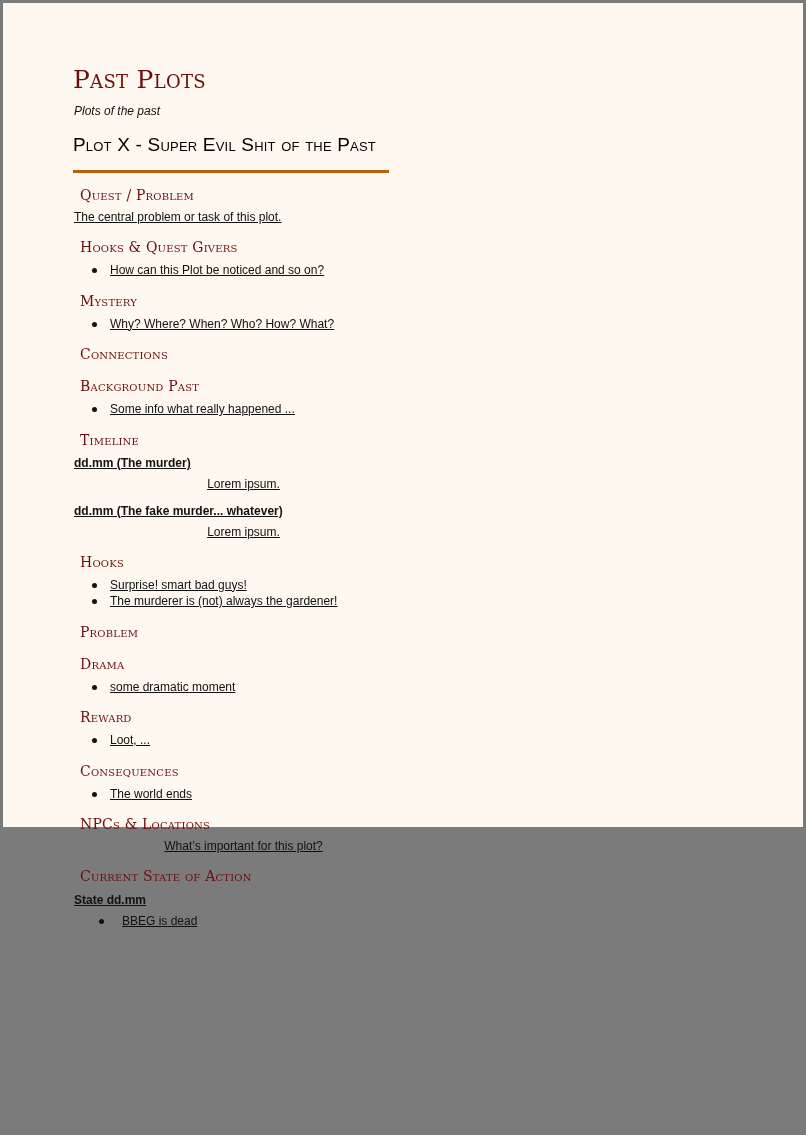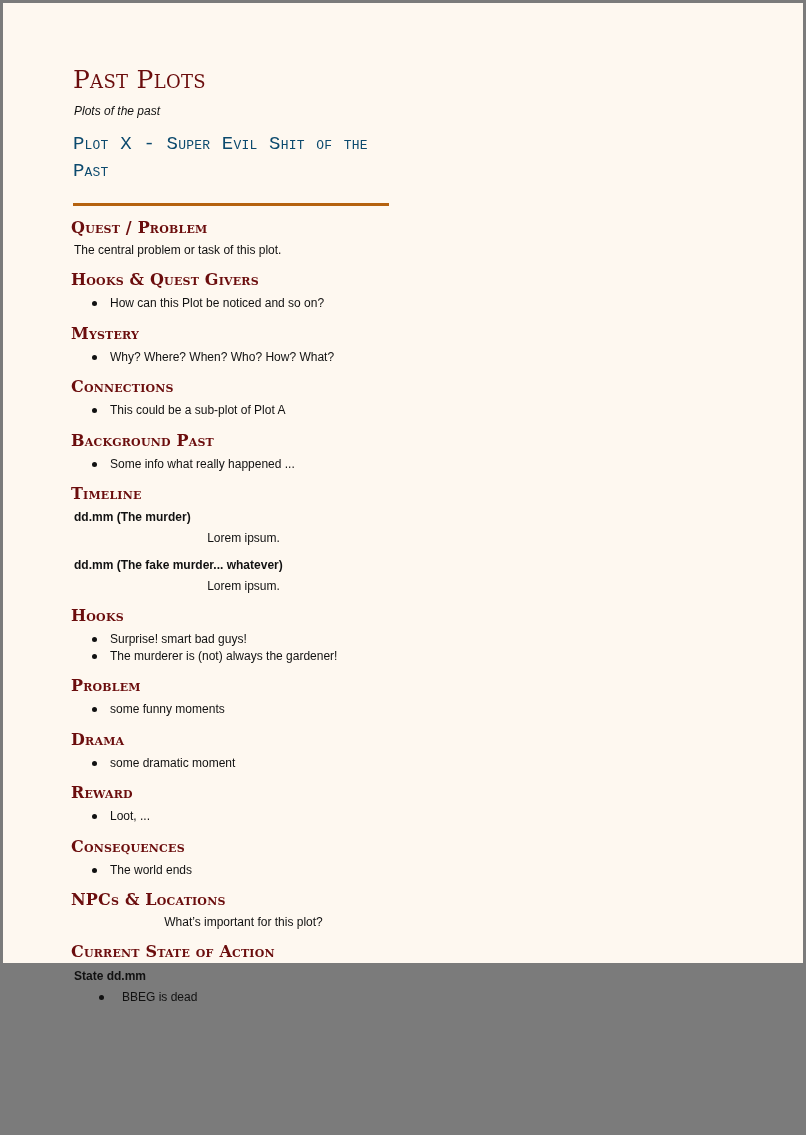--- a/index.html
+++ b/index.html
@@ -5,21 +5,21 @@
     html, body { margin: 0; padding: 0; }
     body {
       width: 806px; height: 1135px;
       background: #7b7b7b;
       position: relative;
       overflow: hidden;
     }
     .page {
       position: absolute;
       left: 3px; top: 3px;
-      width: 800px; height: 960px;
+      width: 800px; height: 824px;
       background: #fef8f0;
     }
     .content {
       position: absolute;
       left: 68px; top: 60px;
       width: 330px;
     }
     .title {
       font-family: "DejaVu Serif", "Liberation Serif", serif;
       font-variant: small-caps;
@@ -32,47 +32,48 @@
     }
     .subtitle {
       font-family: "Liberation Sans", sans-serif;
       font-style: italic;
       font-size: 12px;
       color: #111;
       margin: 6px 0 10px 3px;
       line-height: 16px;
     }
     .plot-title {
-      font-family: Liberation Mono, monospace;
+      font-family: Liberation Sans, sans-serif;
       font-variant: small-caps;
-      color: #0c4a6e;
+      color: #000000;
       font-size: 19px;
       font-weight: normal;
       margin: 12px 0 0 2px;
       line-height: 27px;
       width: 316px;
-      padding-bottom: 18px;
+      padding-bottom: 12px;
       border-bottom: 3px solid #b5620f;
       letter-spacing: 0.2px;
     }
     .section-h {
       font-family: "DejaVu Serif", "Liberation Serif", serif;
       font-variant: small-caps;
       color: #6b0d0d;
-      font-size: 16px;
-      font-weight: bold;
-      margin: 12px 0 0 0;
+      font-size: 14px;
+      font-weight: normal;
+      margin: 12px 0 0 9px;
       line-height: 20px;
       letter-spacing: 0.2px;
     }
     .text {
       font-family: "Liberation Sans", sans-serif;
       font-size: 12px;
       color: #111;
       line-height: 16px;
+      text-decoration: underline;
     }
     .para { margin: 4px 0 0 3px; }
     .indent { margin: 4px 0 0 15px; text-align: center; }
     .bold { font-weight: bold; }
     ul.blist {
       list-style: none;
       margin: 5px 0 0 0;
       padding: 0;
     }
     ul.blist li {
@@ -109,45 +110,39 @@
     <ul class="blist text">
       <li>How can this Plot be noticed and so on?</li>
     </ul>
 
     <h3 class="section-h">Mystery</h3>
     <ul class="blist text">
       <li>Why? Where? When? Who? How? What?</li>
     </ul>
 
     <h3 class="section-h">Connections</h3>
-    <ul class="blist text">
-      <li>This could be a sub-plot of Plot A</li>
-    </ul>
 
     <h3 class="section-h">Background Past</h3>
     <ul class="blist text">
       <li>Some info what really happened ...</li>
     </ul>
 
     <h3 class="section-h">Timeline</h3>
     <div class="text para bold" style="margin-top:5px;">dd.mm (The murder)</div>
     <div class="text indent" style="margin-top:5px;">Lorem ipsum.</div>
     <div class="text para bold" style="margin-top:11px;">dd.mm (The fake murder... whatever)</div>
     <div class="text indent" style="margin-top:5px;">Lorem ipsum.</div>
 
     <h3 class="section-h">Hooks</h3>
     <ul class="blist text">
       <li>Surprise! smart bad guys!</li>
       <li>The murderer is (not) always the gardener!</li>
     </ul>
 
     <h3 class="section-h">Problem</h3>
-    <ul class="blist text">
-      <li>some funny moments</li>
-    </ul>
 
     <h3 class="section-h">Drama</h3>
     <ul class="blist text">
       <li>some dramatic moment</li>
     </ul>
 
     <h3 class="section-h">Reward</h3>
     <ul class="blist text">
       <li>Loot, ...</li>
     </ul>

